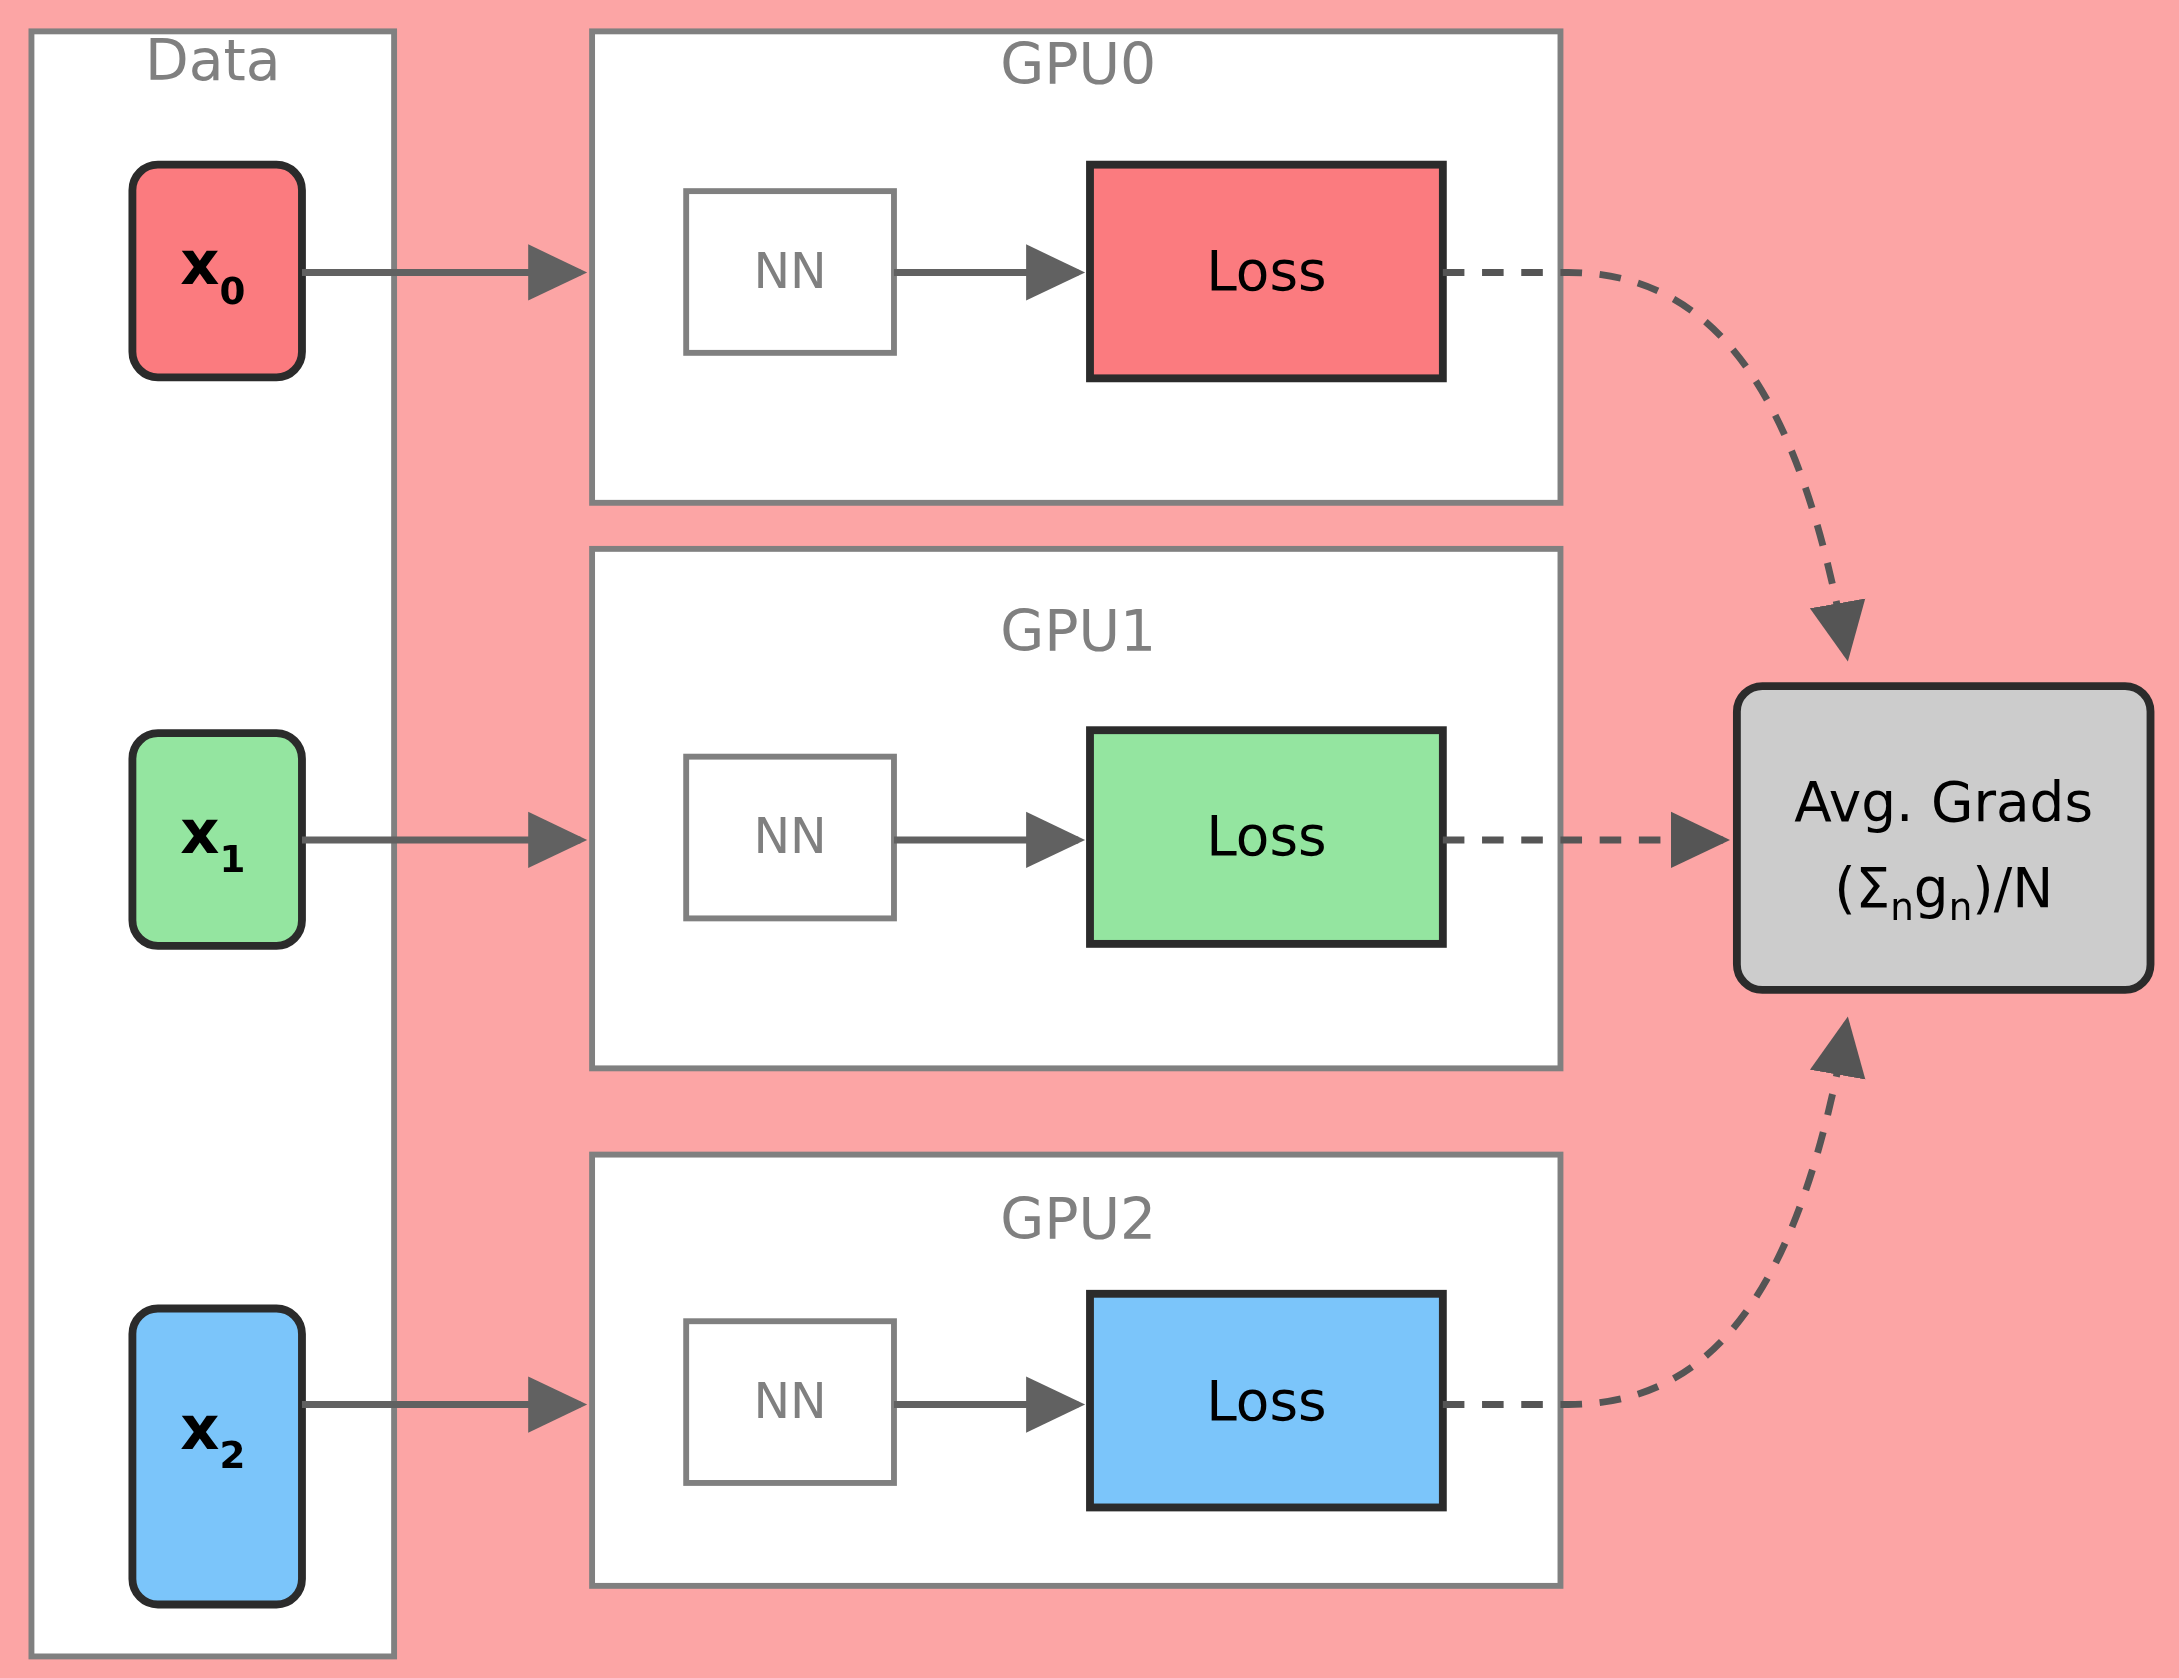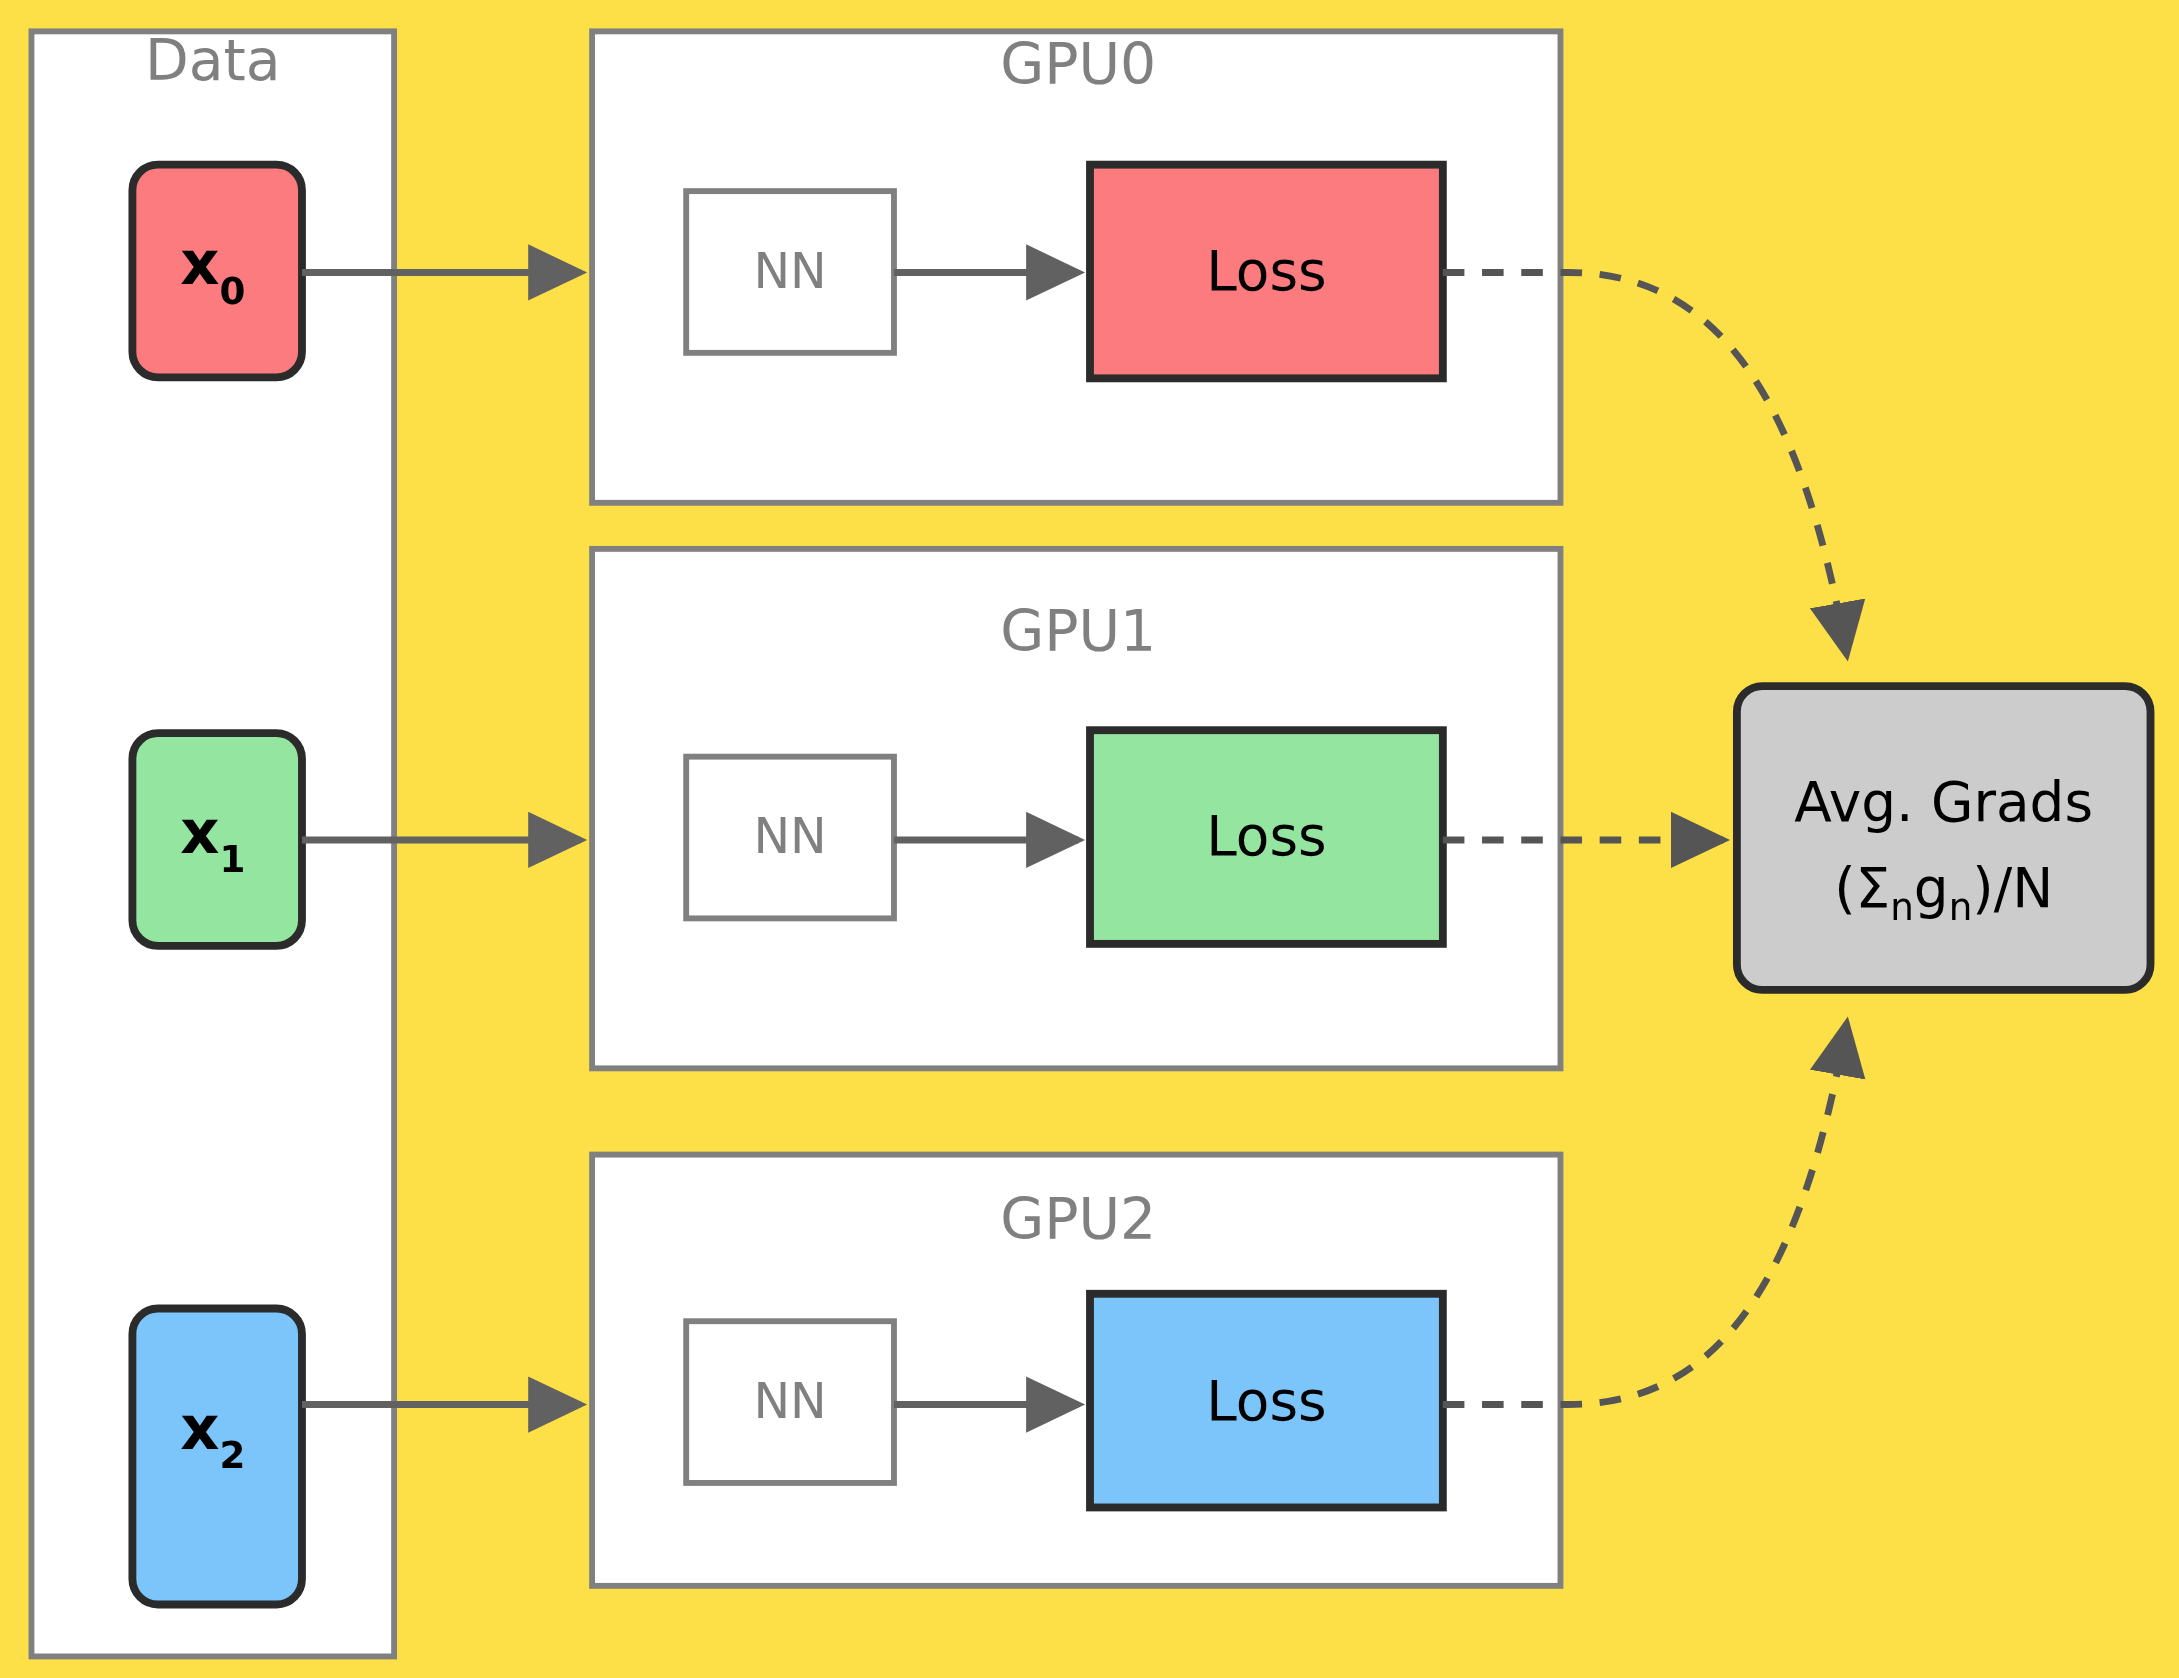--- a/index.html
+++ b/index.html
@@ -10,21 +10,21 @@
   body {
     width: 2180px;
     height: 1678px;
     font-family: "DejaVu Sans", "Liberation Sans", sans-serif;
     overflow: hidden;
   }
   #diagram-root {
     position: relative;
     width: 2180px;
     height: 1678px;
-    background: #fde047;
+    background: #fca5a5;
   }
   svg#diagram {
     display: block;
     width: 2180px;
     height: 1678px;
   }
   .group-box {
     fill: #ffffff;
     stroke: #808080;
     stroke-width: 6;

